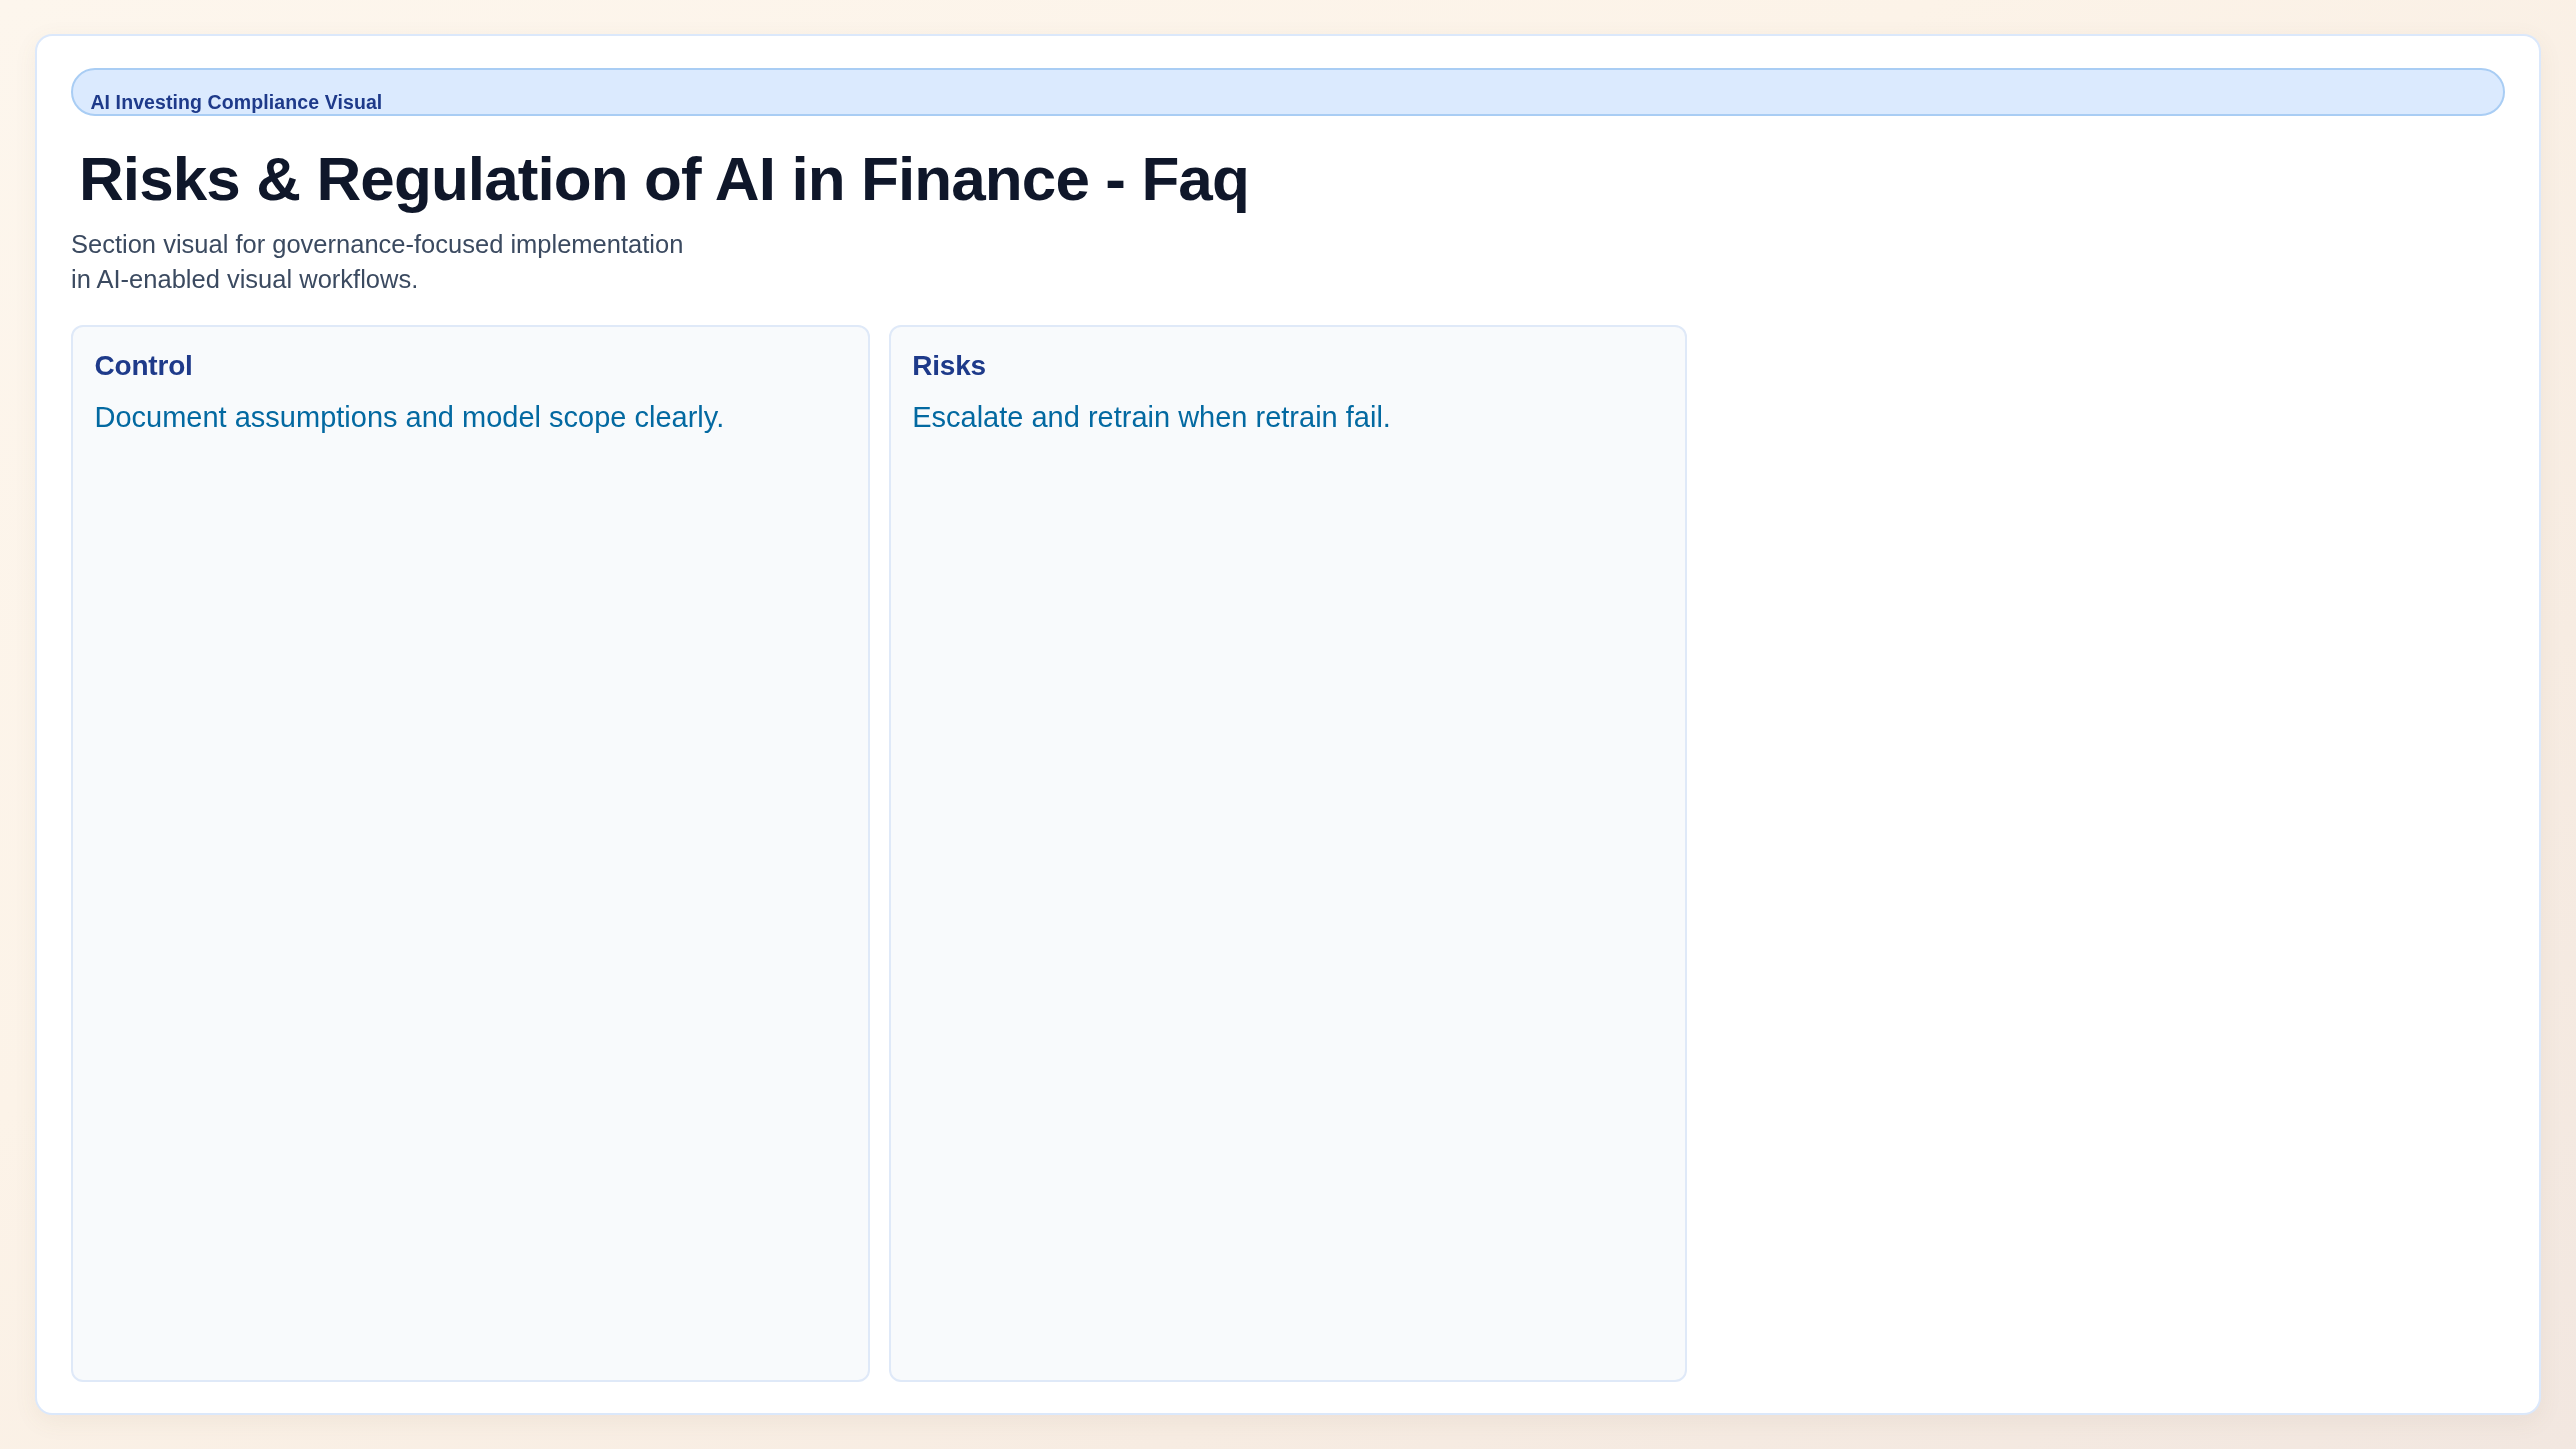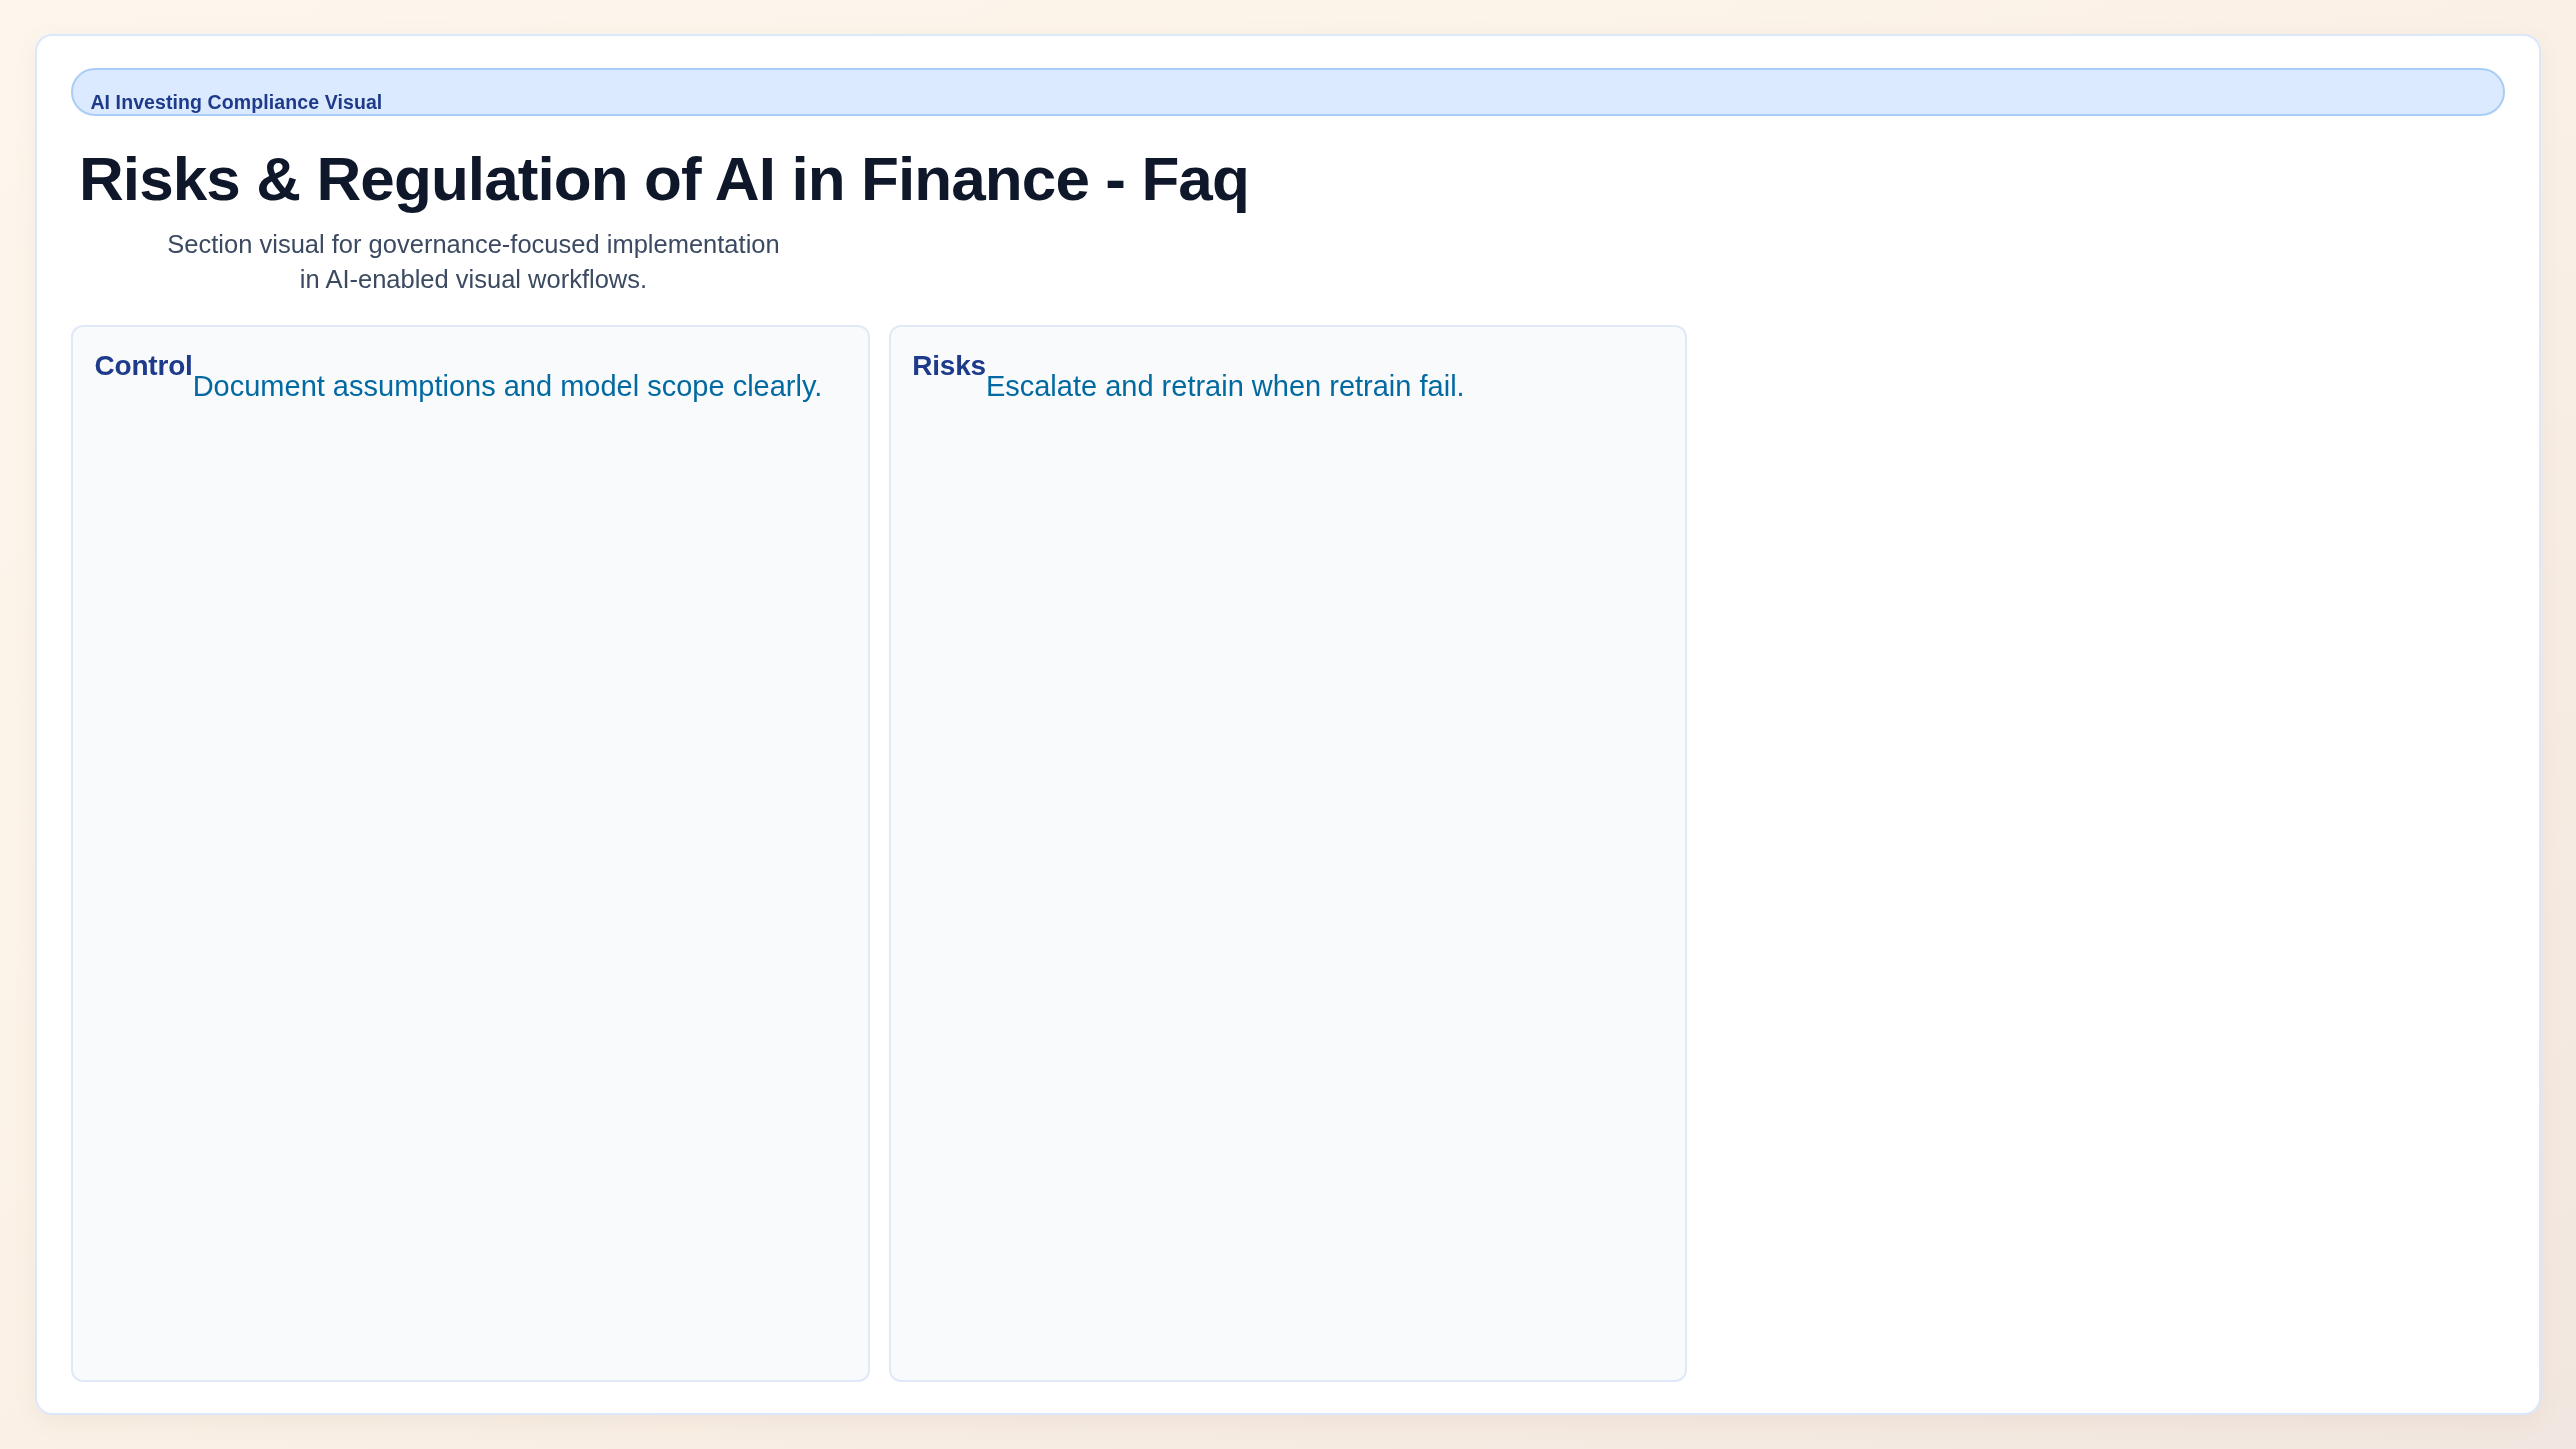--- a/index.html
+++ b/index.html
@@ -71,21 +71,20 @@
     color: #0f172a;
     white-space: nowrap;
   }
   .page-subtitle {
     margin: 16px 0 0 0;
     font-size: 25.5px;
     line-height: 1.34;
     font-weight: 400;
     color: #3b4a60;
     max-width: 805px;
-    text-align: center;
   }
   .page-subtitle .sub-line {
     display: block;
   }
 
   
   .card-grid {
     margin-top: 29.5px;
     flex: 1 1 auto;
     display: grid;
@@ -93,21 +92,21 @@
     gap: 19px;
     min-height: 0;
   }
   .info-card {
     box-sizing: border-box;
     background: #f8fafc;
     border: 2px solid #dfe9f8;
     border-radius: 12px;
     padding: 24px 21.5px 21.5px 21.5px;
     display: flex;
-    flex-direction: row;
+    flex-direction: column;
     min-height: 0;
   }
   .card-title {
     margin: 0;
     font-size: 28px;
     line-height: 1.1;
     font-weight: 700;
     letter-spacing: -0.2px;
     color: #1e3a8a;
   }

